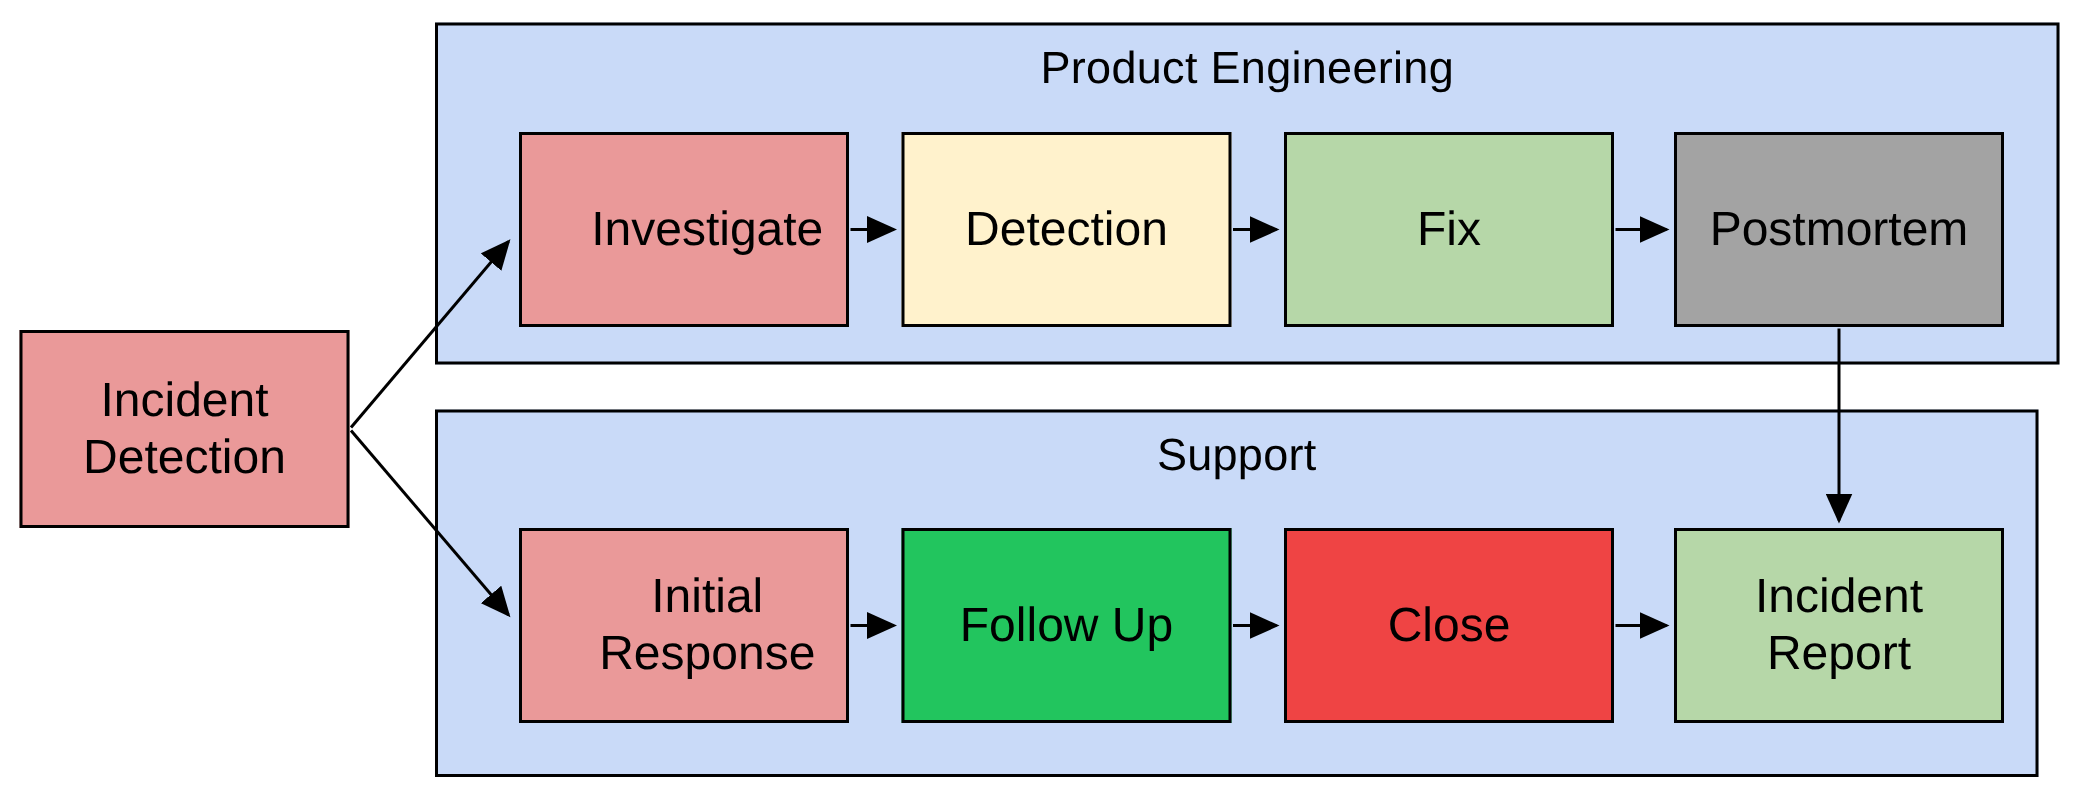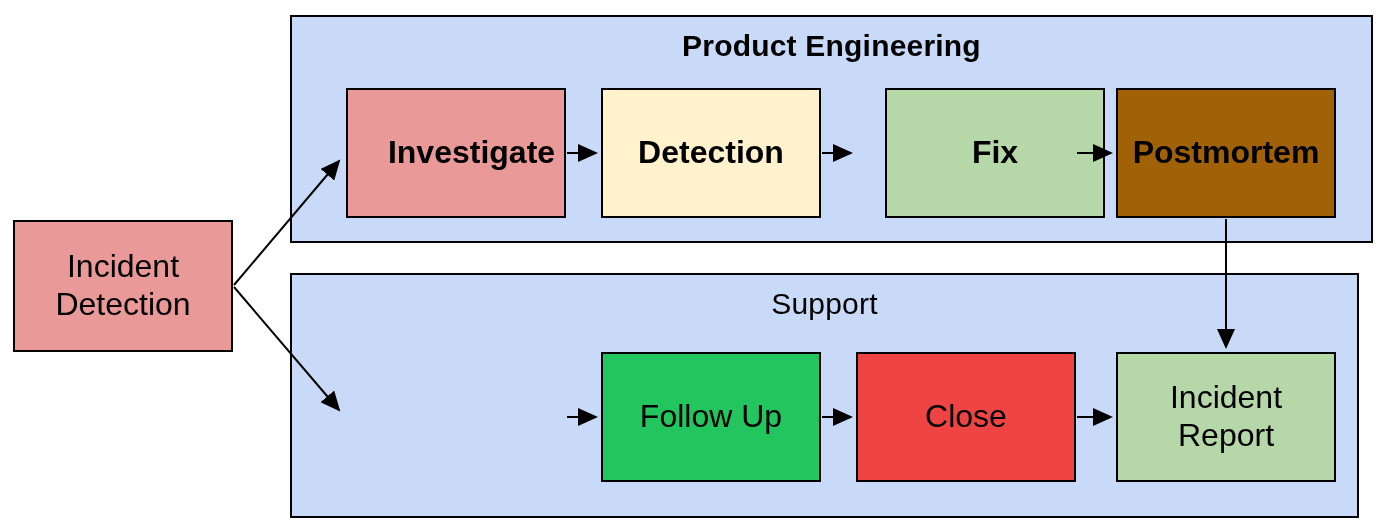--- a/index.html
+++ b/index.html
@@ -41,21 +41,21 @@
     line-height: 1.18;
     color: #000000;
     white-space: pre-line;
   }
   .node.stage { height: 130px; }
   .node.standalone {
     left: 13px;
     top: 220px;
     height: 132px;
   }
-  .group1 { left: 290px; top: 15px;  width: 1083px; height: 228px; font-weight: bold; }
+  .group1 { left: 290px; top: 15px;  width: 1083px; height: 228px; }
   .group2 { left: 290px; top: 273px; width: 1069px; height: 245px; }
   .row1 .node.stage { top: 71px; }
   .row2 .node.stage { top: 77px; }
   .col1 { left: 54px; padding-left: 31px; }
   .col2 { left: 309px; }
   .col3 { left: 564px; }
   .col4 { left: 824px; }
   svg.edges {
     position: absolute;
     left: 0;
@@ -80,31 +80,35 @@
 
   <div class="group group1 row1" style="background-color: rgb(201, 218, 248);">
     <div class="group-title">Product Engineering</div>
 
     <div class="node stage col1" style="background-color: rgb(234, 153, 153);">
       <span>Investigate</span>
     </div>
     <div class="node stage col2" style="background-color: rgb(255, 242, 204);">
       <span>Detection</span>
     </div>
-    <div class="node stage col3" style="background-color: rgb(182, 215, 168); margin-left: 29px;">
+    <div class="node stage col3" style="background-color: rgb(182, 215, 168);">
       <span>Fix</span>
     </div>
-    <div class="node stage col4" style="background-color: #a16207; text-align: right;">
+    <div class="node stage col4" style="background-color: #a3a3a3; text-align: right;">
       <span>Postmortem</span>
     </div>
   </div>
 
   <div class="group group2 row2" style="background-color: rgb(201, 218, 248);">
     <div class="group-title">Support</div>
 
+    <div class="node stage col1" style="background-color: rgb(234, 153, 153);">
+      <span>Initial
+Response</span>
+    </div>
     <div class="node stage col2" style="background-color: #22c55e;">
       <span>Follow Up</span>
     </div>
     <div class="node stage col3" style="background-color: #ef4444;">
       <span>Close</span>
     </div>
     <div class="node stage col4" style="background-color: rgb(182, 215, 168);">
       <span>Incident
 Report</span>
     </div>

